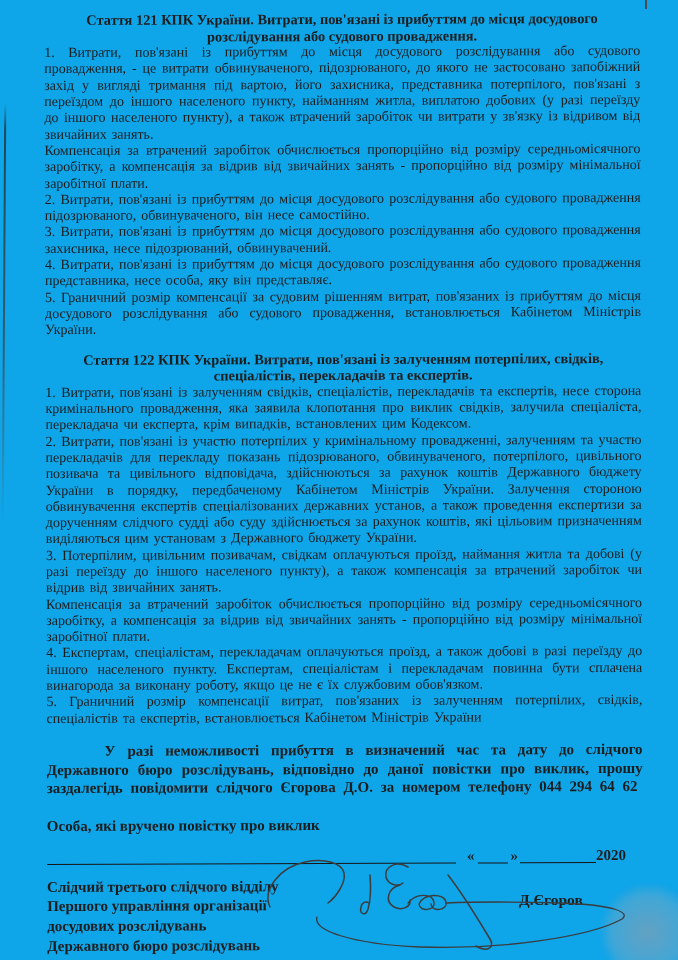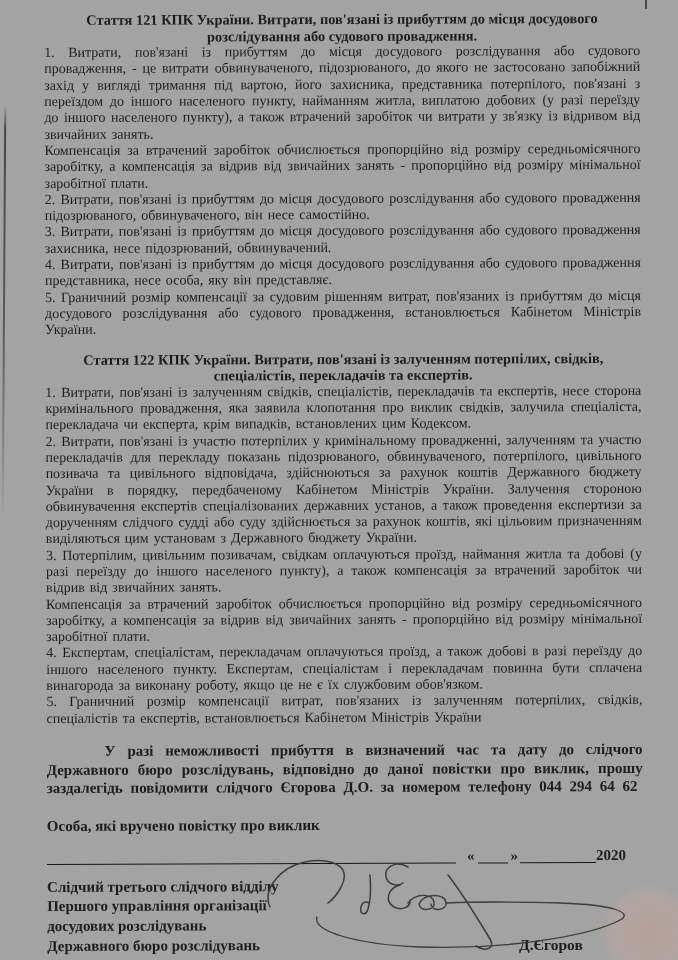--- a/index.html
+++ b/index.html
@@ -4,21 +4,21 @@
 <style>
   html,body{margin:0;padding:0;}
   body{
     width:678px;height:960px;overflow:hidden;
     background:#ffffff;
     font-family:"Liberation Serif","DejaVu Serif",serif;
     color:#1d1d1d;
     position:relative;
   }
   .page{
-    position:absolute;inset:0;background:#a3a3a3;
+    position:absolute;inset:0;background:#0ea5e9;
   }
   
   .edge-line{
     position:absolute;left:3px;top:104px;width:2px;height:418px;
     background:linear-gradient(to bottom,rgba(40,40,40,0),rgba(40,40,40,.75) 6%,rgba(60,60,60,.7) 55%,rgba(90,90,90,.35) 85%,rgba(120,120,120,0));
     transform:rotate(.35deg);
   }
   .corner-mark{
     position:absolute;left:645px;top:0;width:2px;height:9px;background:#4a4a4a;
   }
@@ -58,21 +58,21 @@
   .ul-mid{width:30px;height:18px;margin:0 1px;}
   .ul-right{width:76px;height:18px;}
   .q{font-weight:bold;line-height:16px;padding:0 2px;}
   .q-open{margin-left:9px;}
   .year{font-weight:bold;line-height:16px;margin-left:0;}
   .signer{
     margin-top:13px;font-weight:bold;font-size:15px;line-height:19.6px;
   }
   .signer-line{white-space:nowrap;}
   .signer-name{
-    position:absolute;left:519px;top:936px;  
+    position:absolute;left:519px;top:891px;  
     font-weight:bold;font-size:15.5px;
   }
   .signature-svg{
     position:absolute;left:210px;top:845px;pointer-events:none;
   }
 </style>
 </head>
 <body>
 
 <div class="page">

